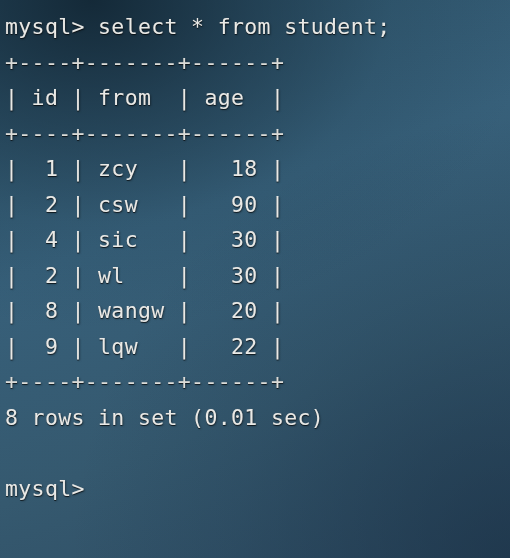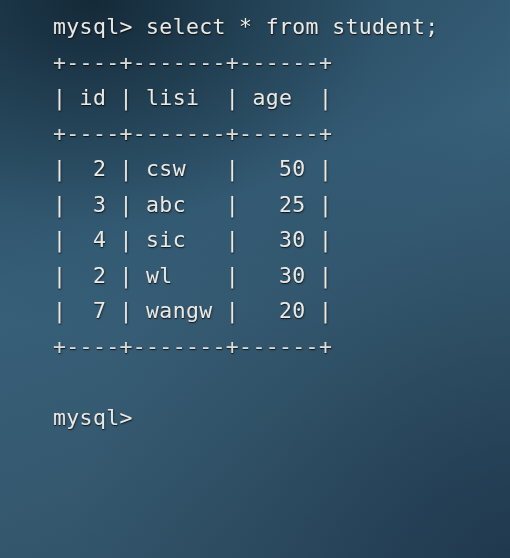--- a/index.html
+++ b/index.html
@@ -45,53 +45,54 @@
   }
 
   .line {
     white-space: pre;
     height: 35.5px;
     letter-spacing: 0.35px;
     text-shadow:
       0 1px 0 rgba(0,0,0,0.55),
       1px 1px 2px rgba(0,0,0,0.45),
       0 0 1px rgba(255,255,255,0.28);
-    margin-left: 48px;
   }
 
   .line.rule {
     color: #dcdcd8;
   }
 
   .line.blank {
     color: transparent;
   }
 </style>
 </head>
 <body>
 
 <div id="terminal">
   <div id="screen">
 
     <div class="line">mysql&gt; select * from student;</div>
 
     <div class="line rule">+----+-------+------+</div>
 
-    <div class="line">| id | lisi  | age  |</div>
+    <div class="line">| id | from  | age  |</div>
 
     <div class="line rule">+----+-------+------+</div>
 
-    <div class="line">|  2 | csw   |   50 |</div>
-    <div class="line">|  3 | abc   |   25 |</div>
+    <div class="line">|  1 | zcy   |   18 |</div>
+    <div class="line">|  2 | csw   |   90 |</div>
     <div class="line">|  4 | sic   |   30 |</div>
     <div class="line">|  2 | wl    |   30 |</div>
-    <div class="line">|  7 | wangw |   20 |</div>
+    <div class="line">|  8 | wangw |   20 |</div>
+    <div class="line">|  9 | lqw   |   22 |</div>
 
     <div class="line rule">+----+-------+------+</div>
 
+    <div class="line">8 rows in set (0.01 sec)</div>
 
     <div class="line blank"></div>
 
     <div class="line">mysql&gt;</div>
 
   </div>
   <div id="grain"></div>
 </div>
 
 </body></html>

